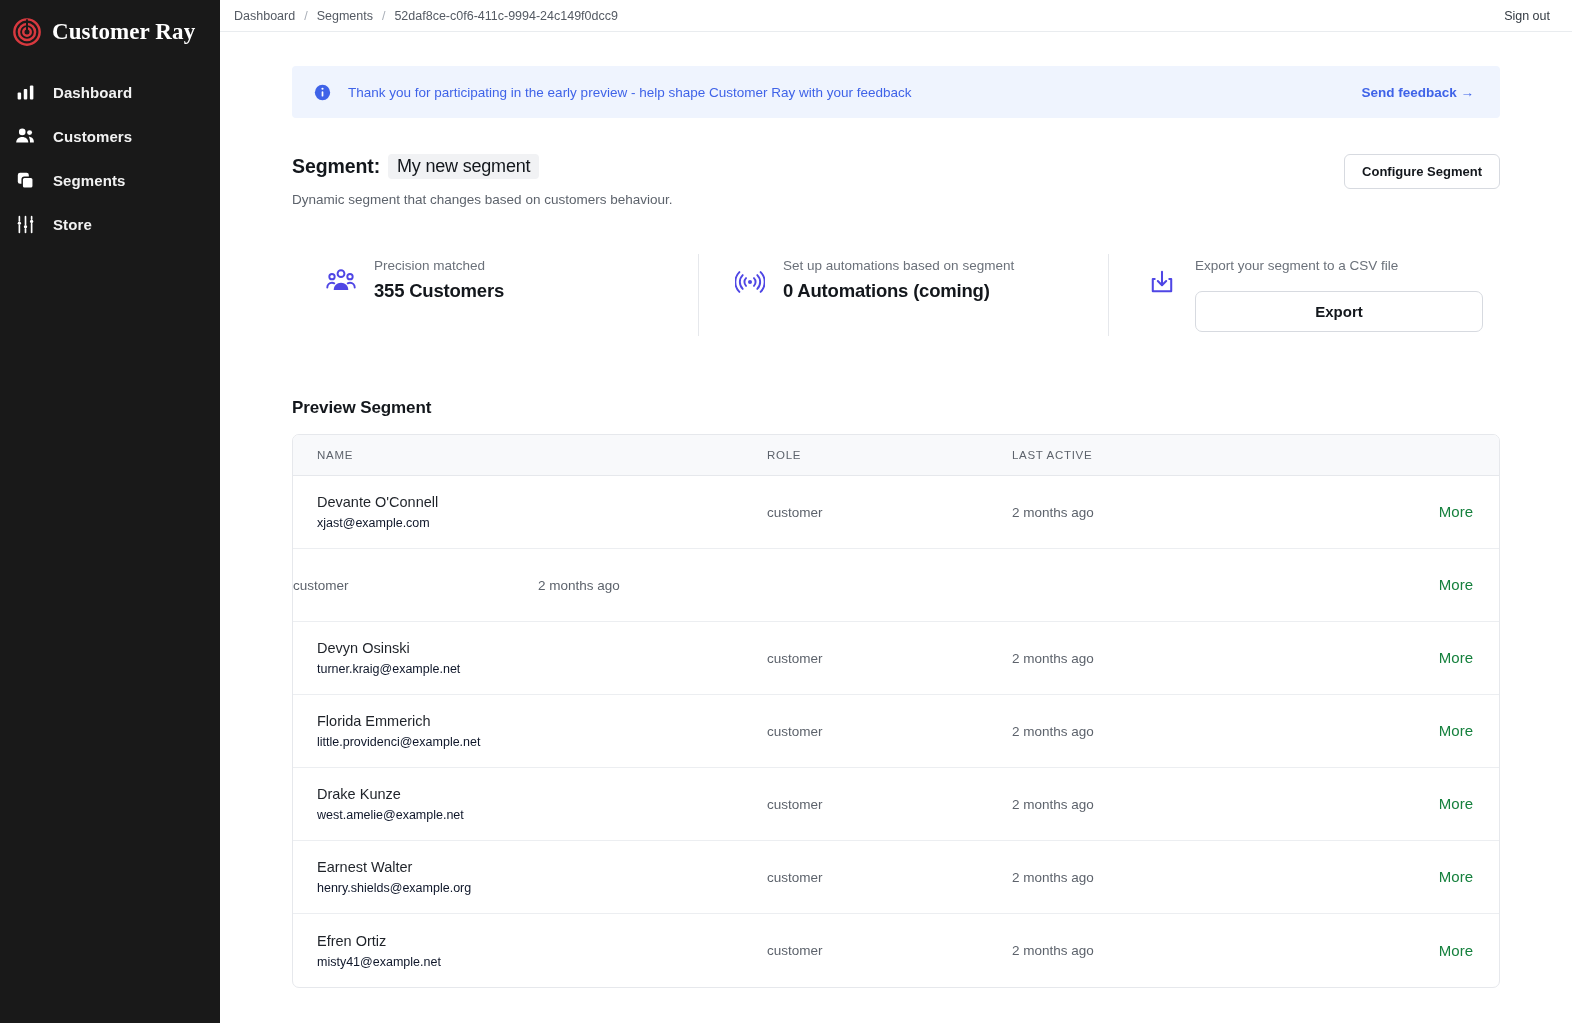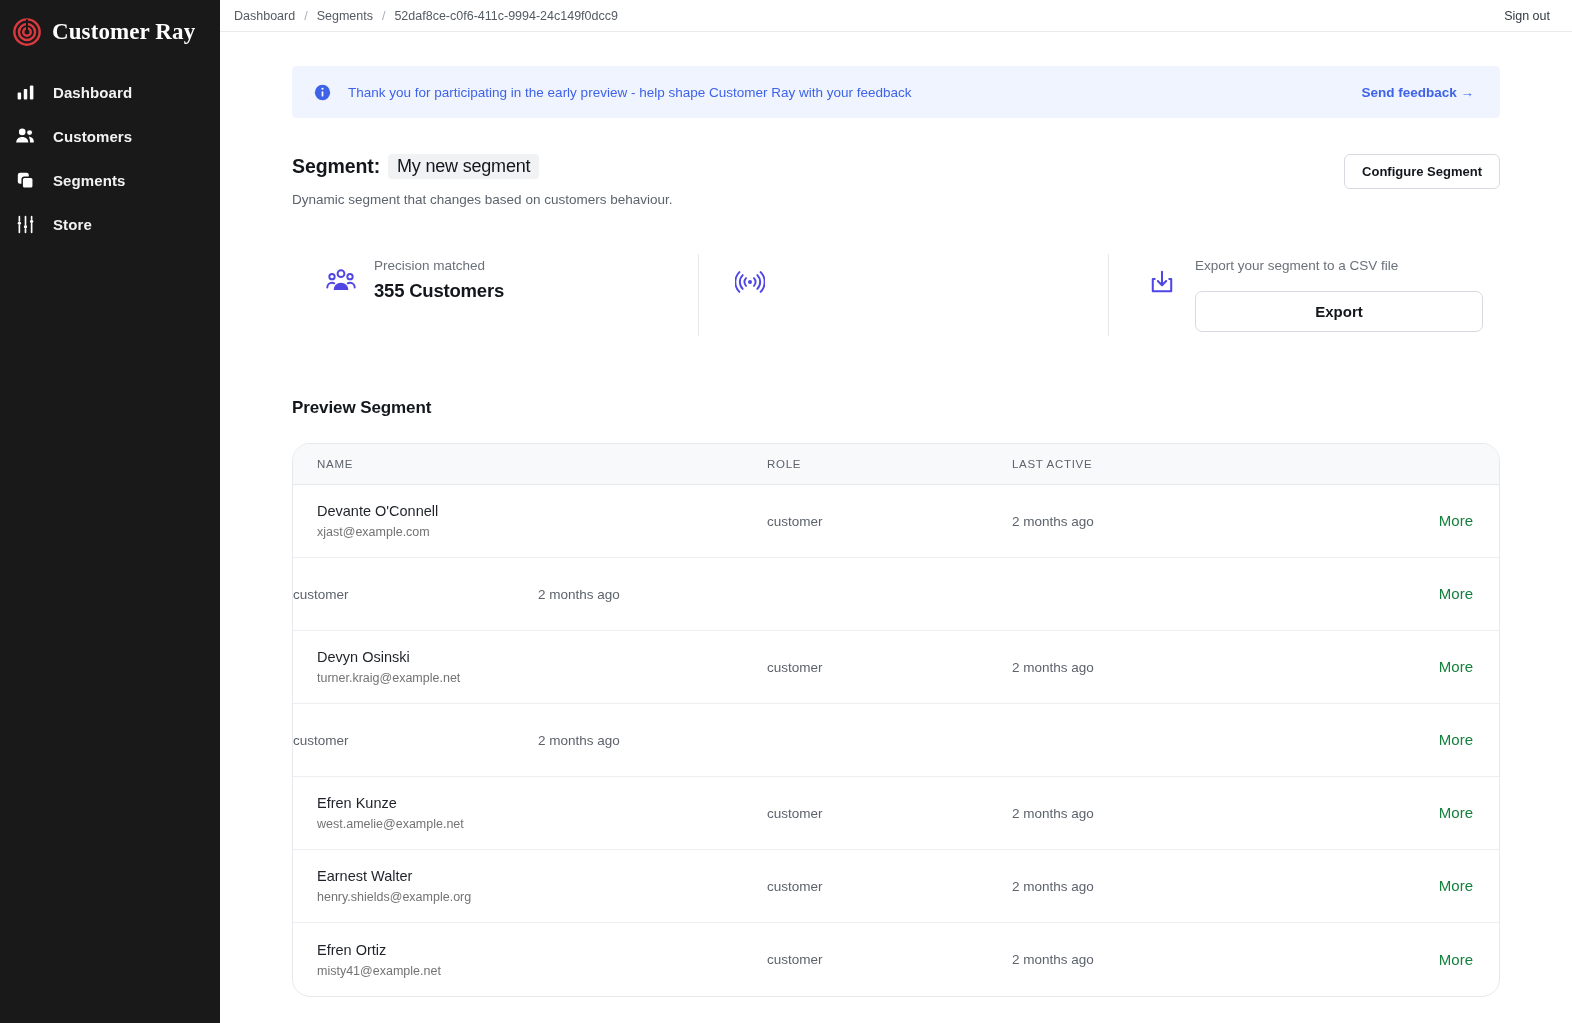--- a/index.html
+++ b/index.html
@@ -201,23 +201,23 @@
 
   
   .preview-title {
     margin-top: 62px;
     font-size: 17px;
     font-weight: bold;
     color: #13171c;
     letter-spacing: -0.1px;
   }
   .table {
-    margin-top: 25px;
+    margin-top: 16px;
     border: 1px solid #e6e8ec;
-    border-radius: 18px;
+    border-radius: 7px;
     overflow: hidden;
     background: #fff;
   }
   .thead {
     display: flex;
     align-items: center;
     background: #f8f9fb;
     border-bottom: 1px solid #e6e8ec;
     height: 41px;
   }
@@ -233,21 +233,21 @@
   .c-more { flex: 1; text-align: right; padding-right: 26px; }
 
   .trow {
     display: flex;
     align-items: center;
     height: 73px;
     border-bottom: 1px solid #eceef1;
   }
   .trow:last-child { border-bottom: none; }
   .cust-name { font-size: 14.5px; color: #1f2329; }
-  .cust-mail { margin-top: 6px; font-size: 12.5px; color: #737373; }
+  .cust-mail { margin-top: 6px; font-size: 12.5px; color: #0f172a; }
   .cell-txt { font-size: 13.5px; color: #5d636c; }
   .more-link {
     font-size: 15px;
     font-weight: normal;
     color: #15803d;
     cursor: pointer;
   }
 </style>
 </head>
 <body>
@@ -382,20 +382,24 @@
             <svg viewBox="0 0 28 28" width="30" height="30" fill="none" stroke="#4f46e5" stroke-width="1.8" stroke-linecap="round">
               <circle cx="14" cy="14" r="1.9" fill="#4f46e5" stroke="none"></circle>
               <path d="M10.3 10.4a5.1 5.1 0 0 0 0 7.2"></path>
               <path d="M17.7 10.4a5.1 5.1 0 0 1 0 7.2"></path>
               <path d="M7.2 7.6a9 9 0 0 0 0 12.8"></path>
               <path d="M20.8 7.6a9 9 0 0 1 0 12.8"></path>
               <path d="M4.1 4.8a13 13 0 0 0 0 18.4"></path>
               <path d="M23.9 4.8a13 13 0 0 1 0 18.4"></path>
             </svg>
           </span>
+          <div class="stat-body">
+            <span class="stat-cap">Set up automations based on segment</span>
+            <span class="stat-val">0 Automations (coming)</span>
+          </div>
         </div>
 
         <div class="stat s3">
           <span class="stat-icon">
             <svg viewBox="0 0 28 28" width="30" height="30" fill="none" stroke="#4f46e5" stroke-width="1.9" stroke-linecap="round" stroke-linejoin="round">
               <path d="M7.2 11.2H5.4v11.4h17.2V11.2h-1.8"></path>
               <path d="M14 4.4v12.4"></path>
               <path d="M10.1 13.1 14 17l3.9-3.9"></path>
             </svg>
           </span>
@@ -434,27 +438,31 @@
             <div class="trow">
               <div class="c-name">
                 <div class="cust-name">Devyn Osinski</div>
                 <div class="cust-mail">turner.kraig@example.net</div>
               </div>
               <div class="c-role cell-txt">customer</div>
               <div class="c-active cell-txt">2 months ago</div>
               <div class="c-more"><span class="more-link">More</span></div>
             </div>
             <div class="trow">
-              <div class="c-role cell-txt">customer</div>
-              <div class="c-active cell-txt">2 months ago</div>
-              <div class="c-more"><span class="more-link">More</span></div>
-            </div>
-            <div class="trow">
-              <div class="c-name">
-                <div class="cust-name">Efren Kunze</div>
+              <div class="c-name">
+                <div class="cust-name">Florida Emmerich</div>
+                <div class="cust-mail">little.providenci@example.net</div>
+              </div>
+              <div class="c-role cell-txt">customer</div>
+              <div class="c-active cell-txt">2 months ago</div>
+              <div class="c-more"><span class="more-link">More</span></div>
+            </div>
+            <div class="trow">
+              <div class="c-name">
+                <div class="cust-name">Drake Kunze</div>
                 <div class="cust-mail">west.amelie@example.net</div>
               </div>
               <div class="c-role cell-txt">customer</div>
               <div class="c-active cell-txt">2 months ago</div>
               <div class="c-more"><span class="more-link">More</span></div>
             </div>
             <div class="trow">
               <div class="c-name">
                 <div class="cust-name">Earnest Walter</div>
                 <div class="cust-mail">henry.shields@example.org</div>

